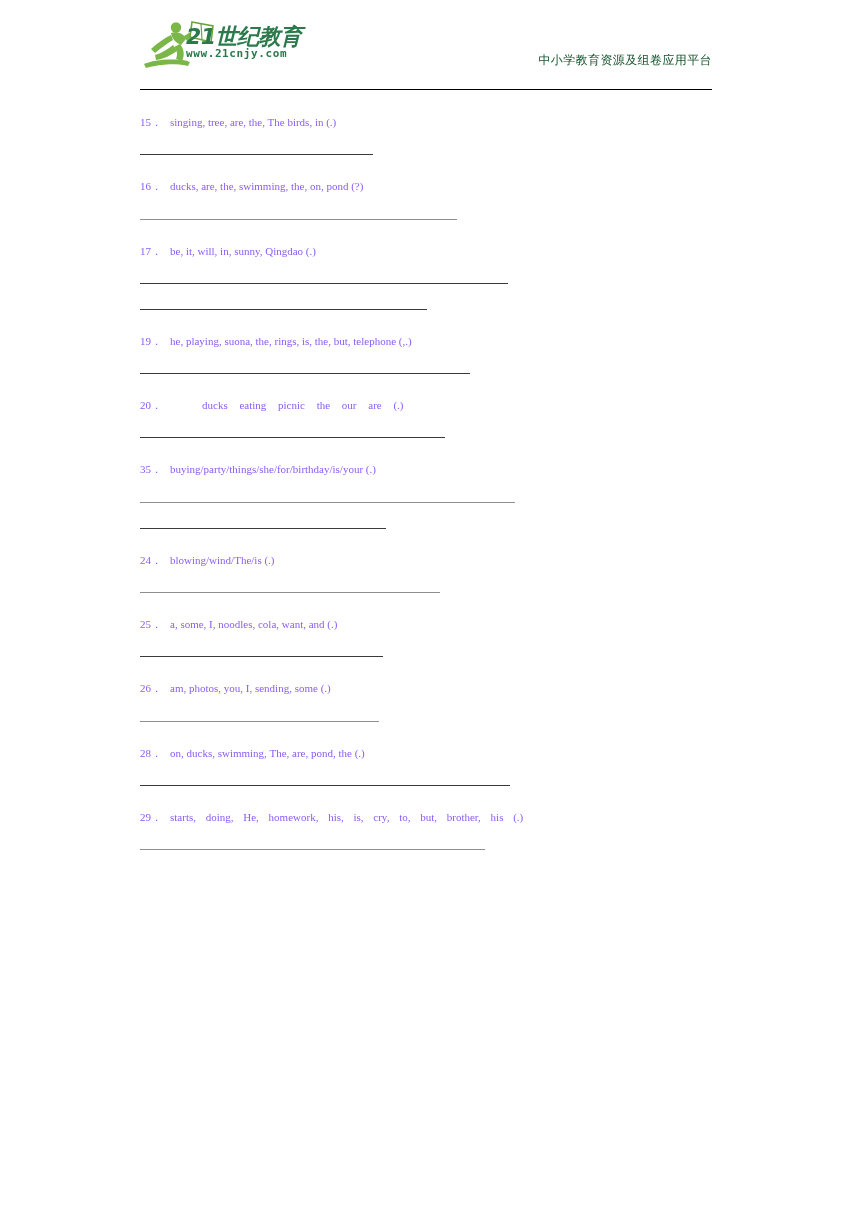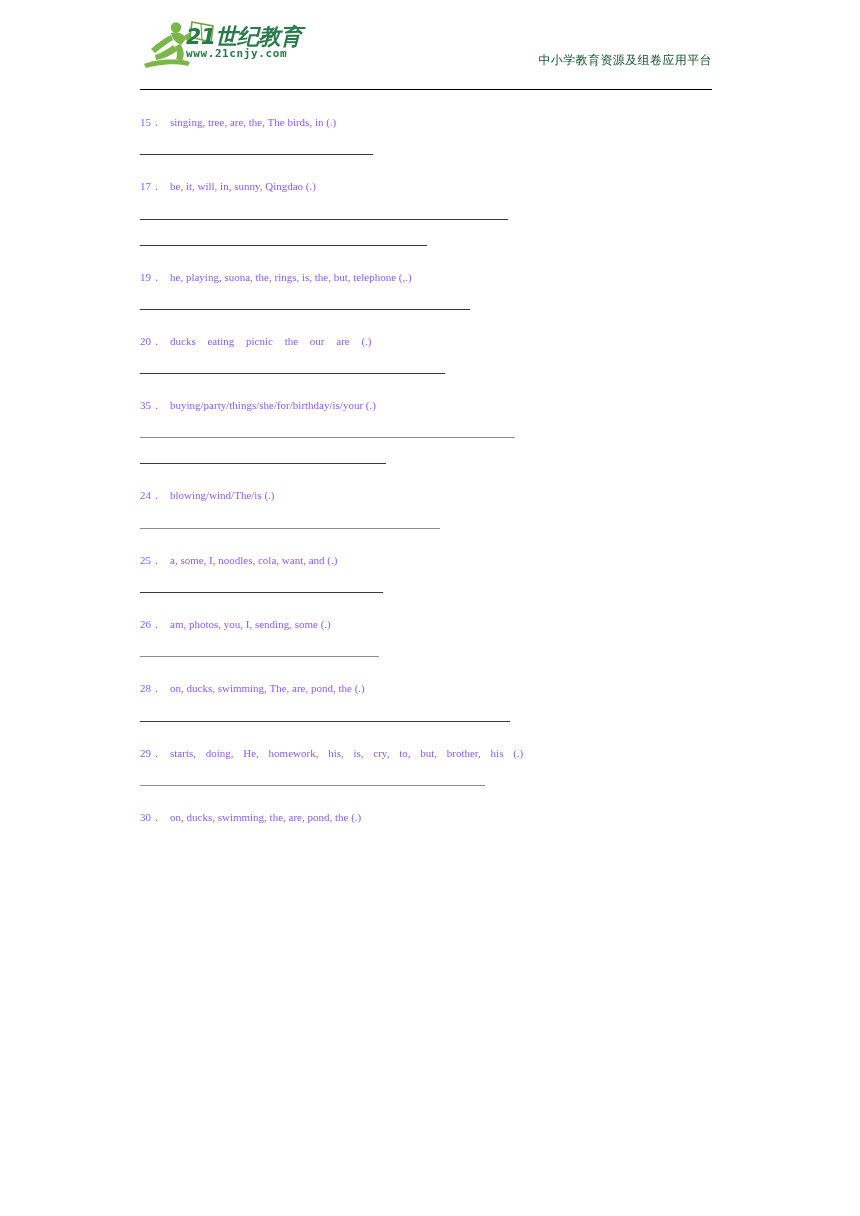--- a/index.html
+++ b/index.html
@@ -89,21 +89,21 @@
     padding-bottom: 0;
   }
   .qnum {
     display: inline-block;
     min-width: 30px;
     letter-spacing: 0;
   }
   .qtext { }
 
   
-  .qtext.spaced { word-spacing: 9px; }
+  .qtext.spaced { word-spacing: 9px; margin-left: 32px; }
   .qtext.spaced-wide { word-spacing: 7px; }
 
   .answer-line {
     height: 0;
     border-top: 1.1px solid #3a3a3a;
     margin-top: 25px;
     margin-bottom: 13px;
   }
   .answer-line.gray {
     border-top-color: #8e8e8e;
@@ -161,20 +161,24 @@
 
   <div class="header-rule"></div>
 
   <div class="content">
 
   <div class="qitem">
         <div class="qline"><span class="qnum">15．</span><span class="qtext">singing, tree, are, the, The birds, in (.)</span></div>
         <div class="answer-line" style="width: 233px;"></div>
       </div>
       <div class="qitem">
+        <div class="qline"><span class="qnum">16．</span><span class="qtext">ducks, are, the, swimming, the, on, pond (?)</span></div>
+        <div class="answer-line gray" style="width: 317px;"></div>
+      </div>
+      <div class="qitem">
         <div class="qline"><span class="qnum">17．</span><span class="qtext">be, it, will, in, sunny, Qingdao (.)</span></div>
         <div class="answer-line" style="width: 368px;"></div>
       </div>
       <div class="qitem">
         <div class="answer-line" style="width: 287px;"></div>
       </div>
       <div class="qitem">
         <div class="qline"><span class="qnum">19．</span><span class="qtext">he, playing, suona, the, rings, is, the, but, telephone (,.)</span></div>
         <div class="answer-line" style="width: 330px;"></div>
       </div>
@@ -202,18 +206,15 @@
         <div class="answer-line gray" style="width: 239px;"></div>
       </div>
       <div class="qitem">
         <div class="qline"><span class="qnum">28．</span><span class="qtext">on, ducks, swimming, The, are, pond, the (.)</span></div>
         <div class="answer-line" style="width: 370px;"></div>
       </div>
       <div class="qitem">
         <div class="qline"><span class="qnum">29．</span><span class="qtext spaced-wide">starts,  doing,  He,  homework,  his,  is,  cry,  to,  but,  brother,  his   (.)</span></div>
         <div class="answer-line gray" style="width: 345px;"></div>
       </div>
-      <div class="qitem">
-        <div class="qline"><span class="qnum">30．</span><span class="qtext">on, ducks, swimming, the, are, pond, the (.)</span></div>
-      </div>
     </div>
 
 </div>
 
 </body></html>

